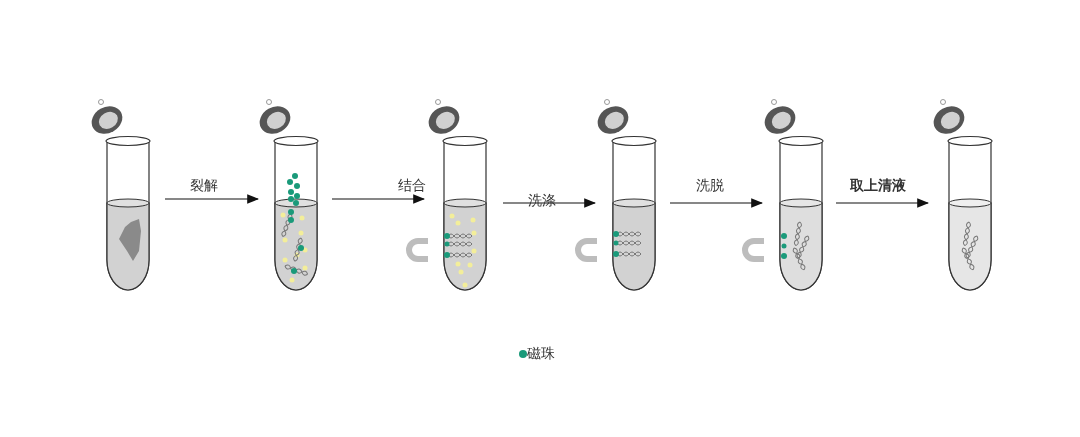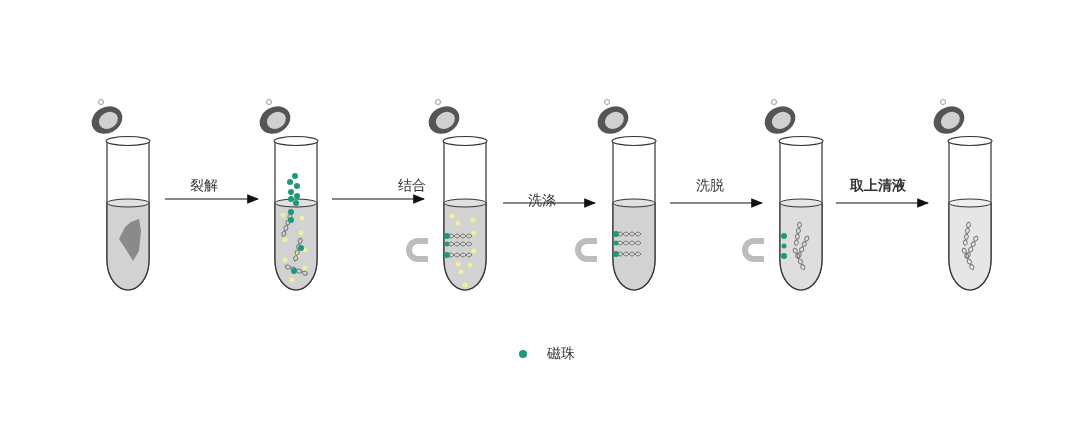--- a/index.html
+++ b/index.html
@@ -1,19 +1,19 @@
 <!DOCTYPE html>
 <html><head>
 <meta charset="utf-8">
 <style>
   html,body{margin:0;padding:0;background:#ffffff;}
   body{width:1080px;height:437px;position:relative;overflow:hidden;font-family:"DejaVu Sans",sans-serif;}
   #stage{position:absolute;left:0;top:0;width:1080px;height:411px;}
   .step-label{position:absolute;font-size:14px;color:#333;white-space:nowrap;transform:translateX(-50%);}
-  .legend{position:absolute;left:519px;top:345px;display:flex;align-items:center;gap:20px;font-size:14px;color:#333;}
+  .legend{position:absolute;left:519px;top:345px;display:flex;align-items:center;gap:0;font-size:14px;color:#333;}
   .legend-dot{width:8px;height:8px;border-radius:50%;background:#1a9a7a;display:inline-block;}
 </style>
 </head>
 <body>
 
 <div id="stage">
   <svg width="1080" height="437" viewBox="0 0 1080 437">
     <defs>
       <marker id="ah" markerWidth="10" markerHeight="8" refX="9" refY="4" orient="auto">
         <path d="M0,0 L10,4 L0,8 z" fill="#111"></path>

